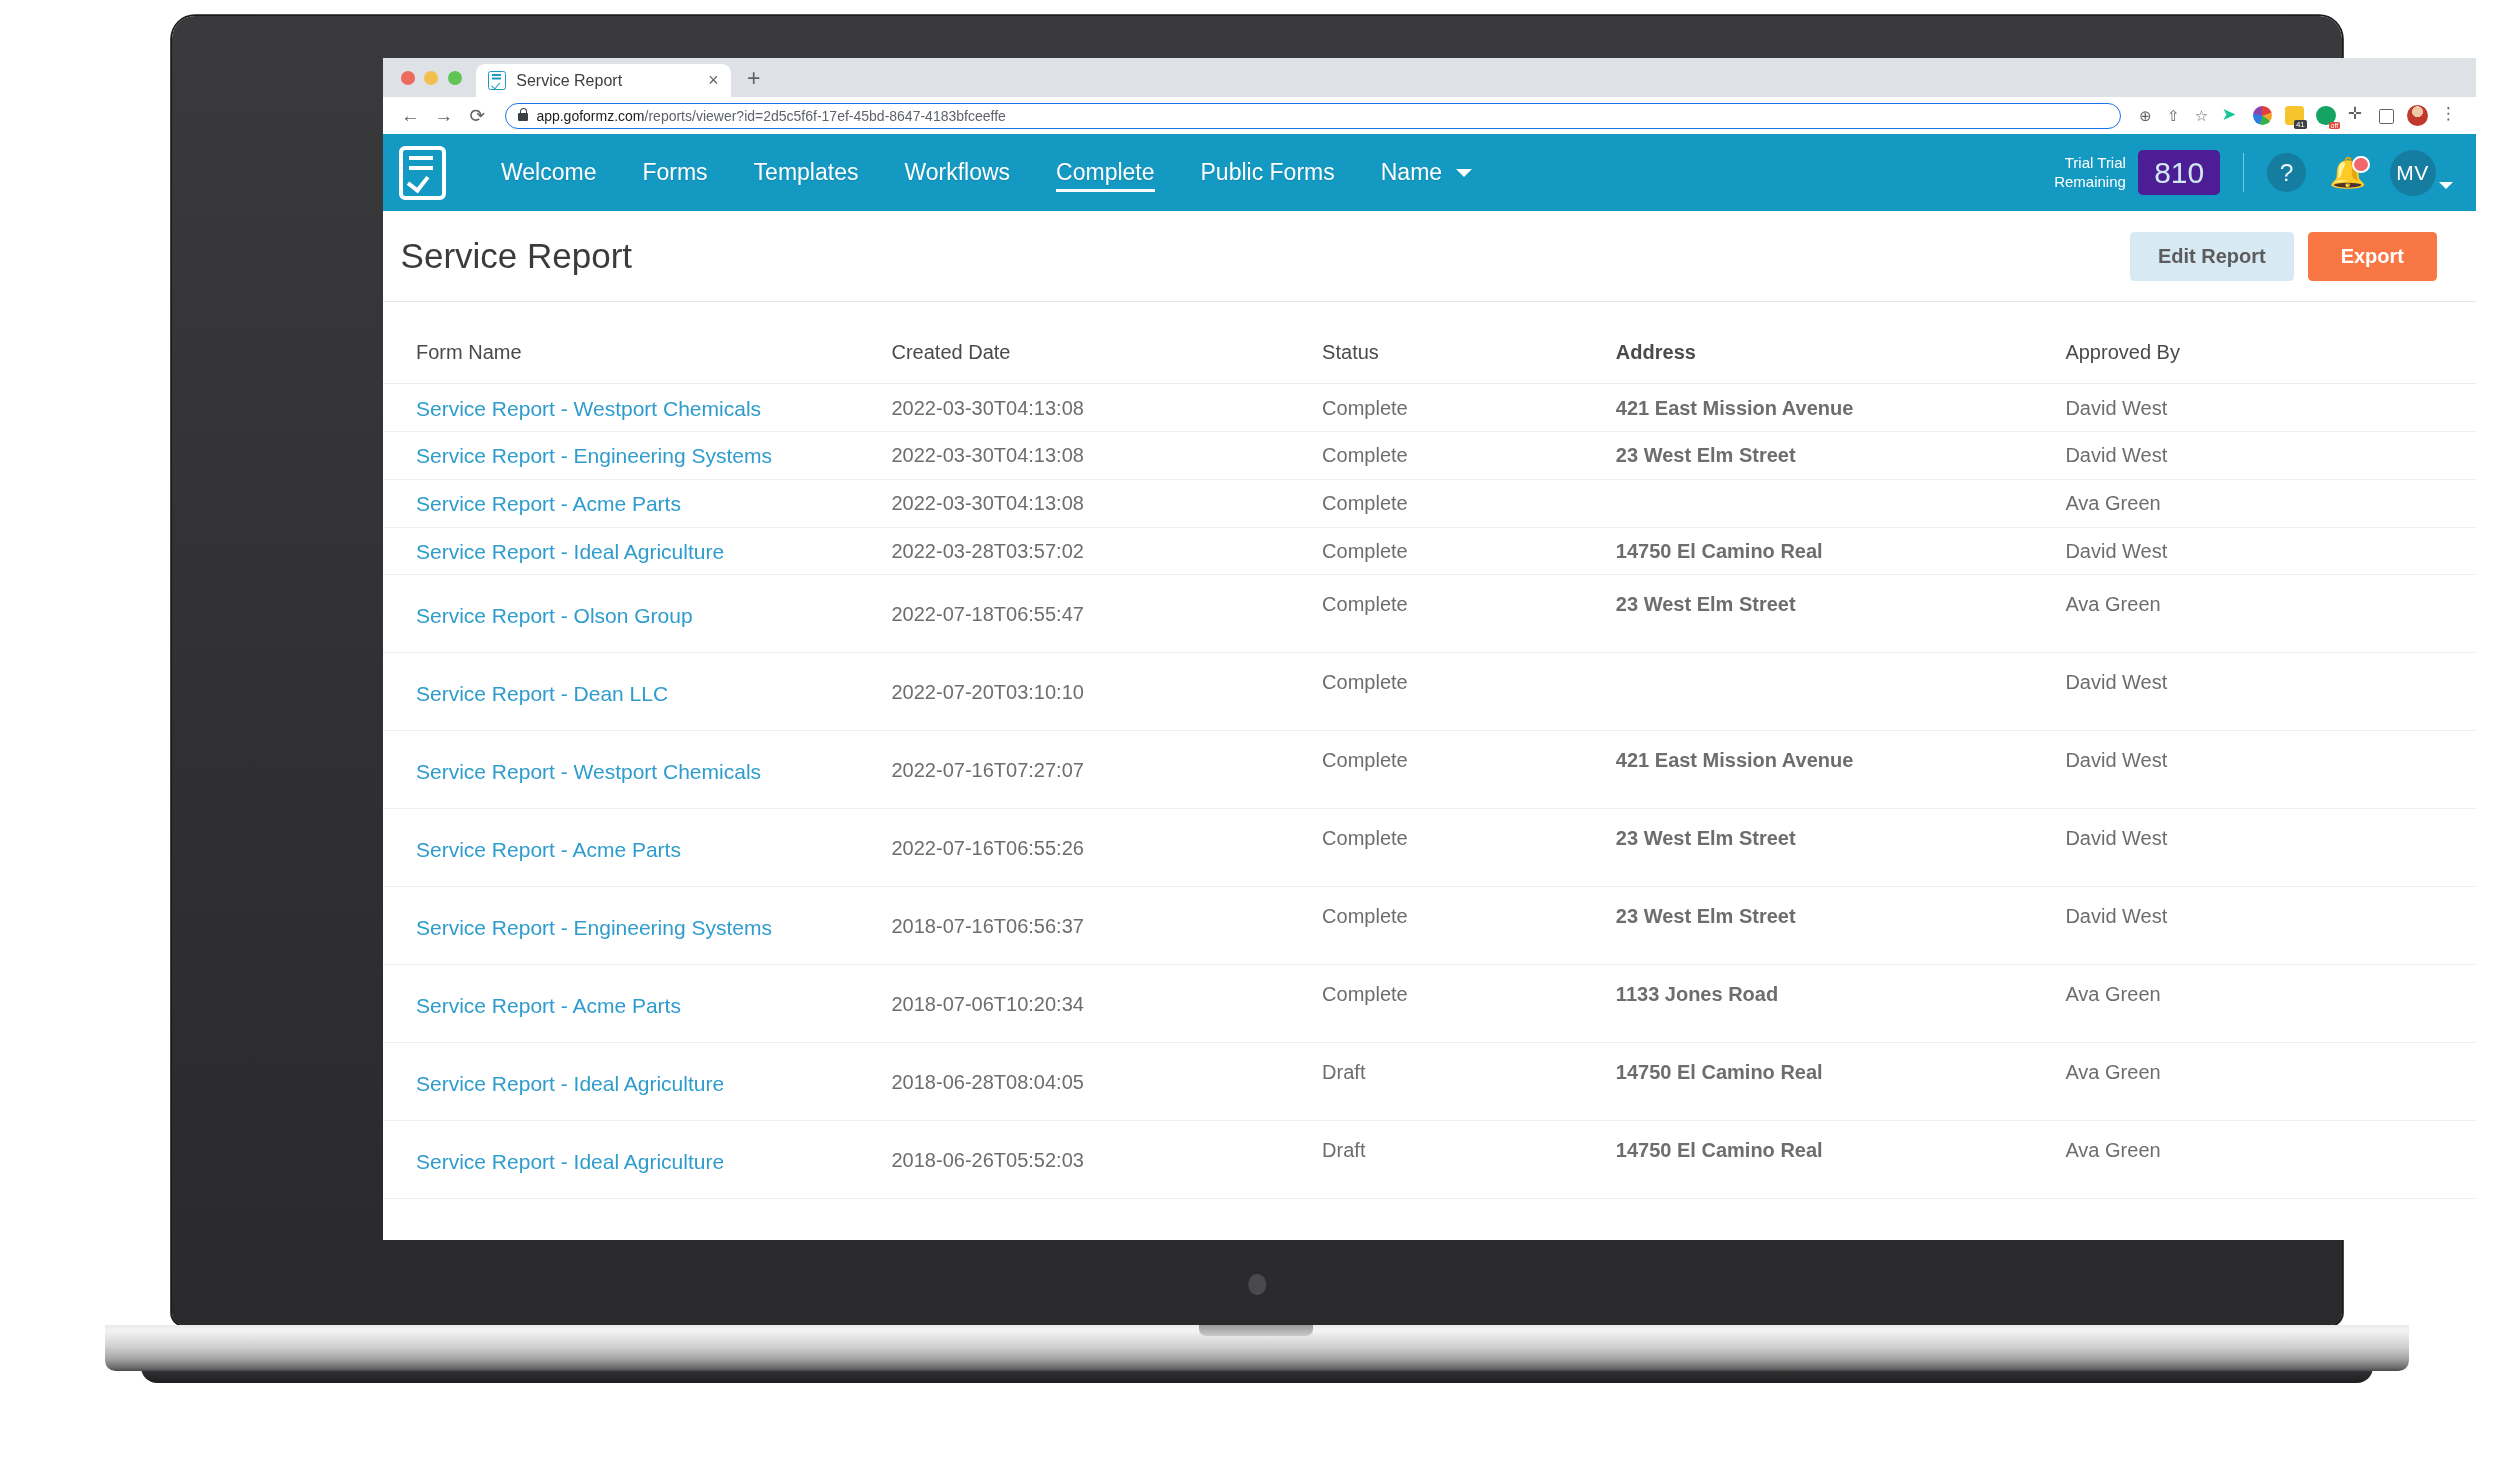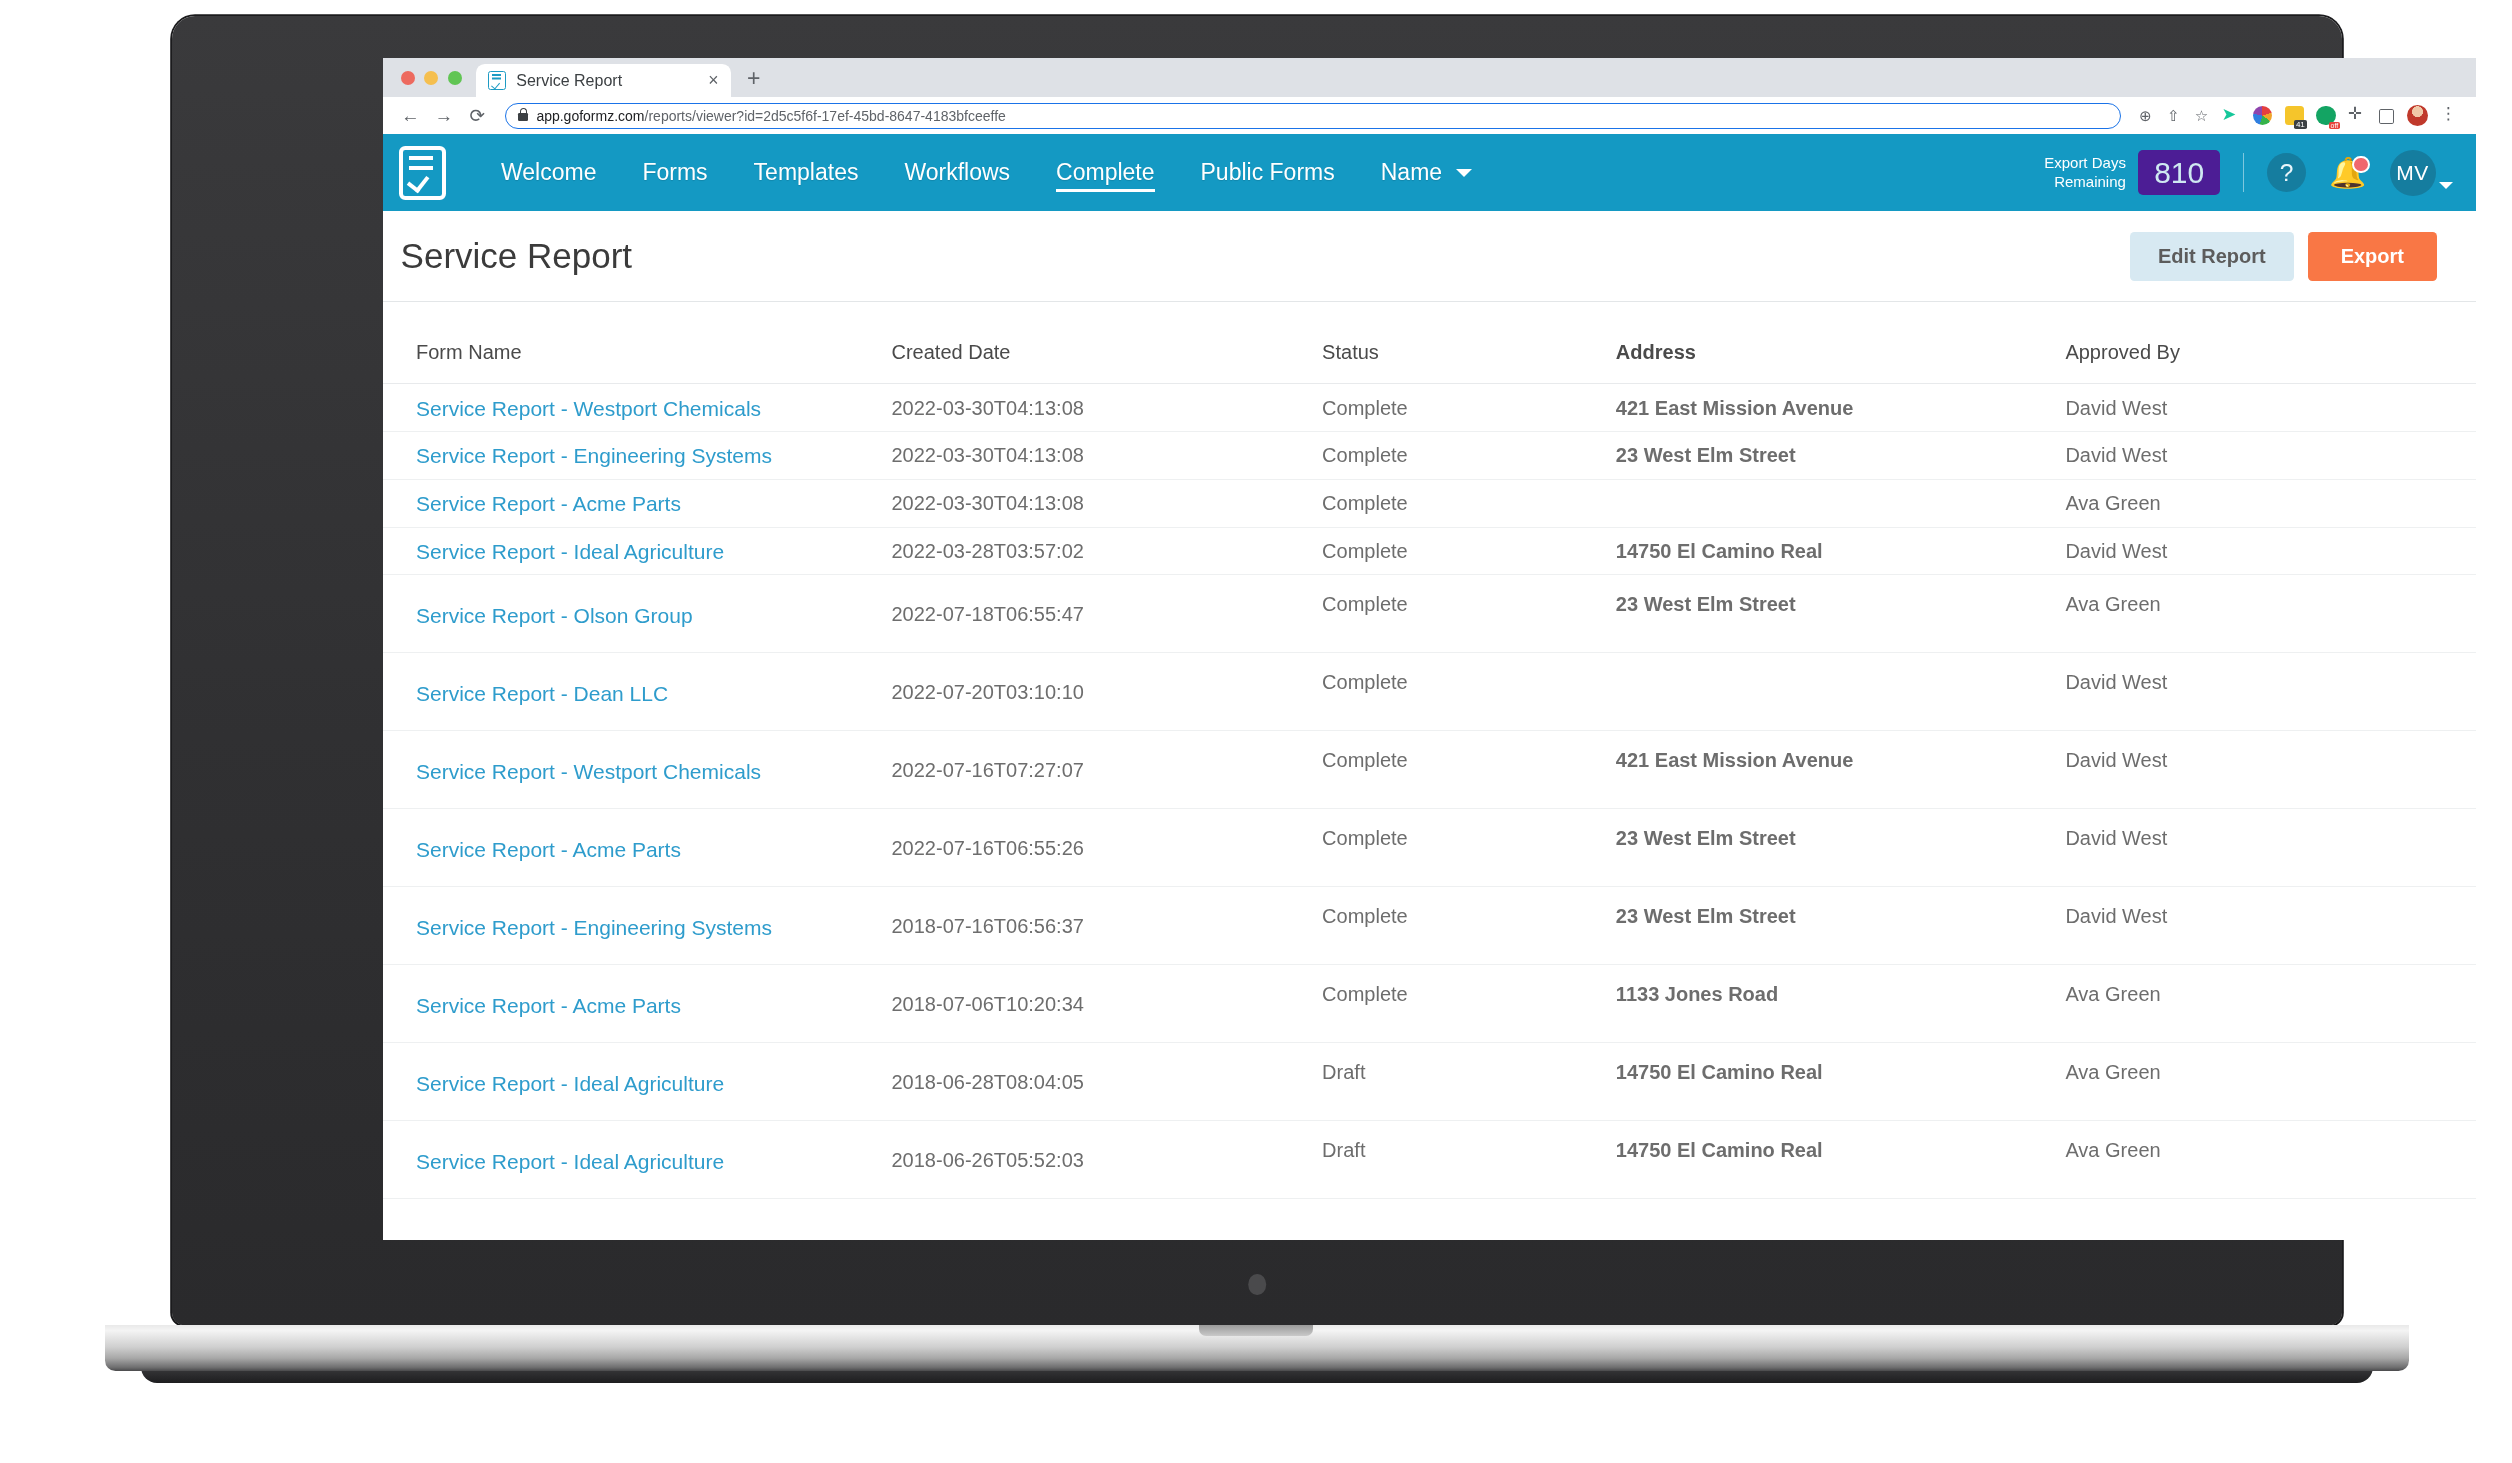--- a/index.html
+++ b/index.html
@@ -289,21 +289,21 @@
               <span>Public Forms</span>
             </div>
           <div class="nav-link">
             <span>Name</span>
             <span class="caret"></span>
           </div>
 
           <div id="nav-right">
             <div id="trial-wrap">
               <div id="trial-label">
-                <div>Export Days</div>
+                <div>Trial Trial</div>
                 <div>Remaining</div>
               </div>
               <div id="trial-badge">810</div>
             </div>
             <div id="nav-divider"></div>
             <div class="round-icon">?</div>
             <div id="bell-wrap">
               <div id="bell">🔔</div>
               <div id="bell-dot"></div>
             </div>

